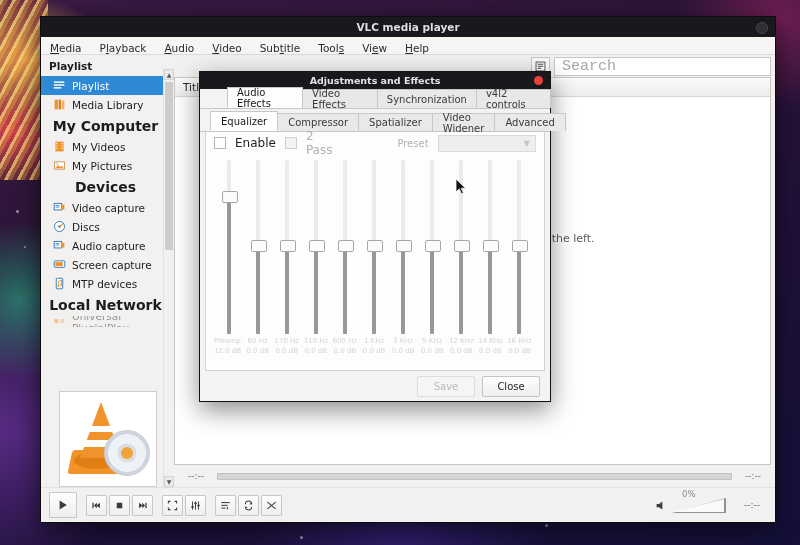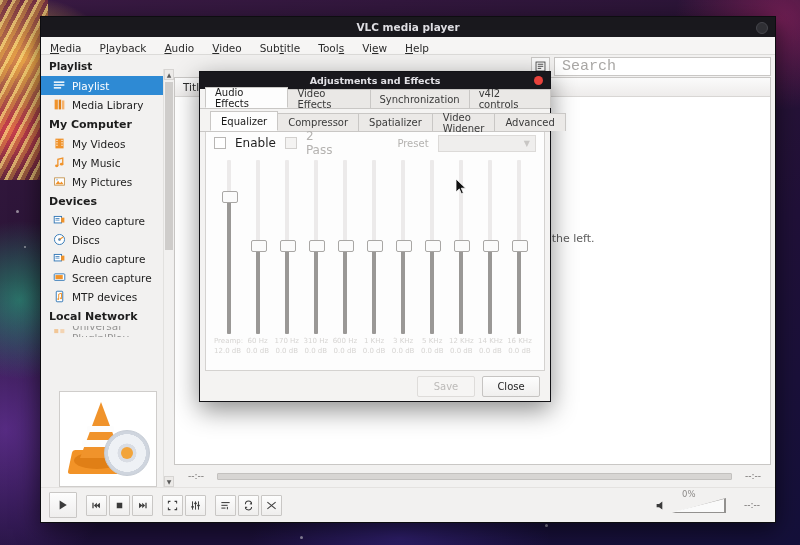--- a/index.html
+++ b/index.html
@@ -60,21 +60,21 @@
   
   #sidebar{
     width:133px;flex:none;background:#f2f1f0;
     display:flex;flex-direction:column;position:relative;
   }
   #sidebar .sb-head{
     font-weight:bold;font-size:10.5px;color:#1d1d1d;
     padding:5px 0 4px 8px;
   }
   #sidebar .sb-list{flex:1;overflow:hidden;position:relative;}
-  .sb-group{font-weight:bold;font-size:11px;color:#1d1d1d;padding:4px 12px 3px 8px;}
+  .sb-group{font-weight:bold;font-size:14px;color:#1d1d1d;padding:4px 12px 3px 8px;text-align:center;}
   .sb-item{
     height:19px;display:flex;align-items:center;gap:6px;
     padding-left:12px;font-size:10.5px;color:#1d1d1d;cursor:default;
   }
   .sb-item.sel{background:#2e8ad4;color:#fff;padding-left:12px;}
   .sb-ico{width:13px;height:13px;flex:none;display:block;}
   #sb-scroll{
     position:absolute;right:0;top:14px;bottom:0;width:10px;background:#f2f1f0;
     border-left:1px solid #e2e1df;
   }
@@ -186,21 +186,21 @@
   }
   #tabs1{
     display:flex;align-items:flex-end;height:19px;padding-left:5px;flex:none;
     border-bottom:1px solid #c9c7c5;background:#f4f3f2;
   }
   #tabs1 .tab{
     height:18px;padding:0 9px;font-size:10px;color:#3a3a3a;
     background:#eae8e6;border:1px solid #c9c7c5;border-bottom:none;
     display:flex;align-items:center;margin-right:-1px;
   }
-  #tabs1 .tab.act{background:#fdfdfd;color:#1a1a1a;height:19px;position:relative;z-index:2;border-bottom:1px solid #fdfdfd;}
+  #tabs1 .tab.act{background:#fdfdfd;color:#1a1a1a;height:19px;position:relative;z-index:2;border-bottom:1px solid #fdfdfd;margin-left:22px;}
   #tabs2{
     display:flex;align-items:flex-end;height:18px;padding-left:10px;flex:none;
     border-bottom:1px solid #c9c7c5;background:#f4f3f2;margin-top:4px;
   }
   #tabs2 .tab{
     height:17px;padding:0 10px;font-size:10px;color:#3a3a3a;
     background:#ebe9e7;border:1px solid #c9c7c5;border-bottom:none;
     display:flex;align-items:center;margin-right:-1px;
   }
   #tabs2 .tab.act{background:#fdfdfd;color:#1a1a1a;height:18px;position:relative;z-index:2;border-bottom:1px solid #fdfdfd;}
@@ -305,28 +305,20 @@
             <rect x="4.2" y="3.5" width="1.4" height="1.4" fill="#fff"></rect>
               <rect x="4.2" y="6.5" width="1.4" height="1.4" fill="#fff"></rect>
             <rect x="4.2" y="9.5" width="1.4" height="1.4" fill="#fff"></rect>
               <rect x="10.4" y="3.5" width="1.4" height="1.4" fill="#fff"></rect>
             <rect x="10.4" y="6.5" width="1.4" height="1.4" fill="#fff"></rect>
               <rect x="10.4" y="9.5" width="1.4" height="1.4" fill="#fff"></rect>
           </svg>
           <span>My Videos</span>
         </div>
 
-        <div class="sb-item">
-          <svg class="sb-ico" viewBox="0 0 16 16">
-            <path d="M6 12 V4 L12 2.5 V10" stroke="#f0932b" stroke-width="1.6" fill="none"></path>
-            <ellipse cx="4.6" cy="12.1" rx="2.1" ry="1.7" fill="#f0932b"></ellipse>
-            <ellipse cx="10.6" cy="10.1" rx="2.1" ry="1.7" fill="#f0932b"></ellipse>
-          </svg>
-          <span>My Music</span>
-        </div>
 
         <div class="sb-item">
           <svg class="sb-ico" viewBox="0 0 16 16">
             <rect x="2" y="3.5" width="12" height="9" fill="#fff" stroke="#c08a3e" stroke-width="1"></rect>
             <path d="M3 11.5 L6.3 7 L8.6 10 L10.5 8 L13 11.5 Z" fill="#f0932b"></path>
             <circle cx="5" cy="5.8" r="1.1" fill="#9ec5e8"></circle>
           </svg>
           <span>My Pictures</span>
         </div>
 

